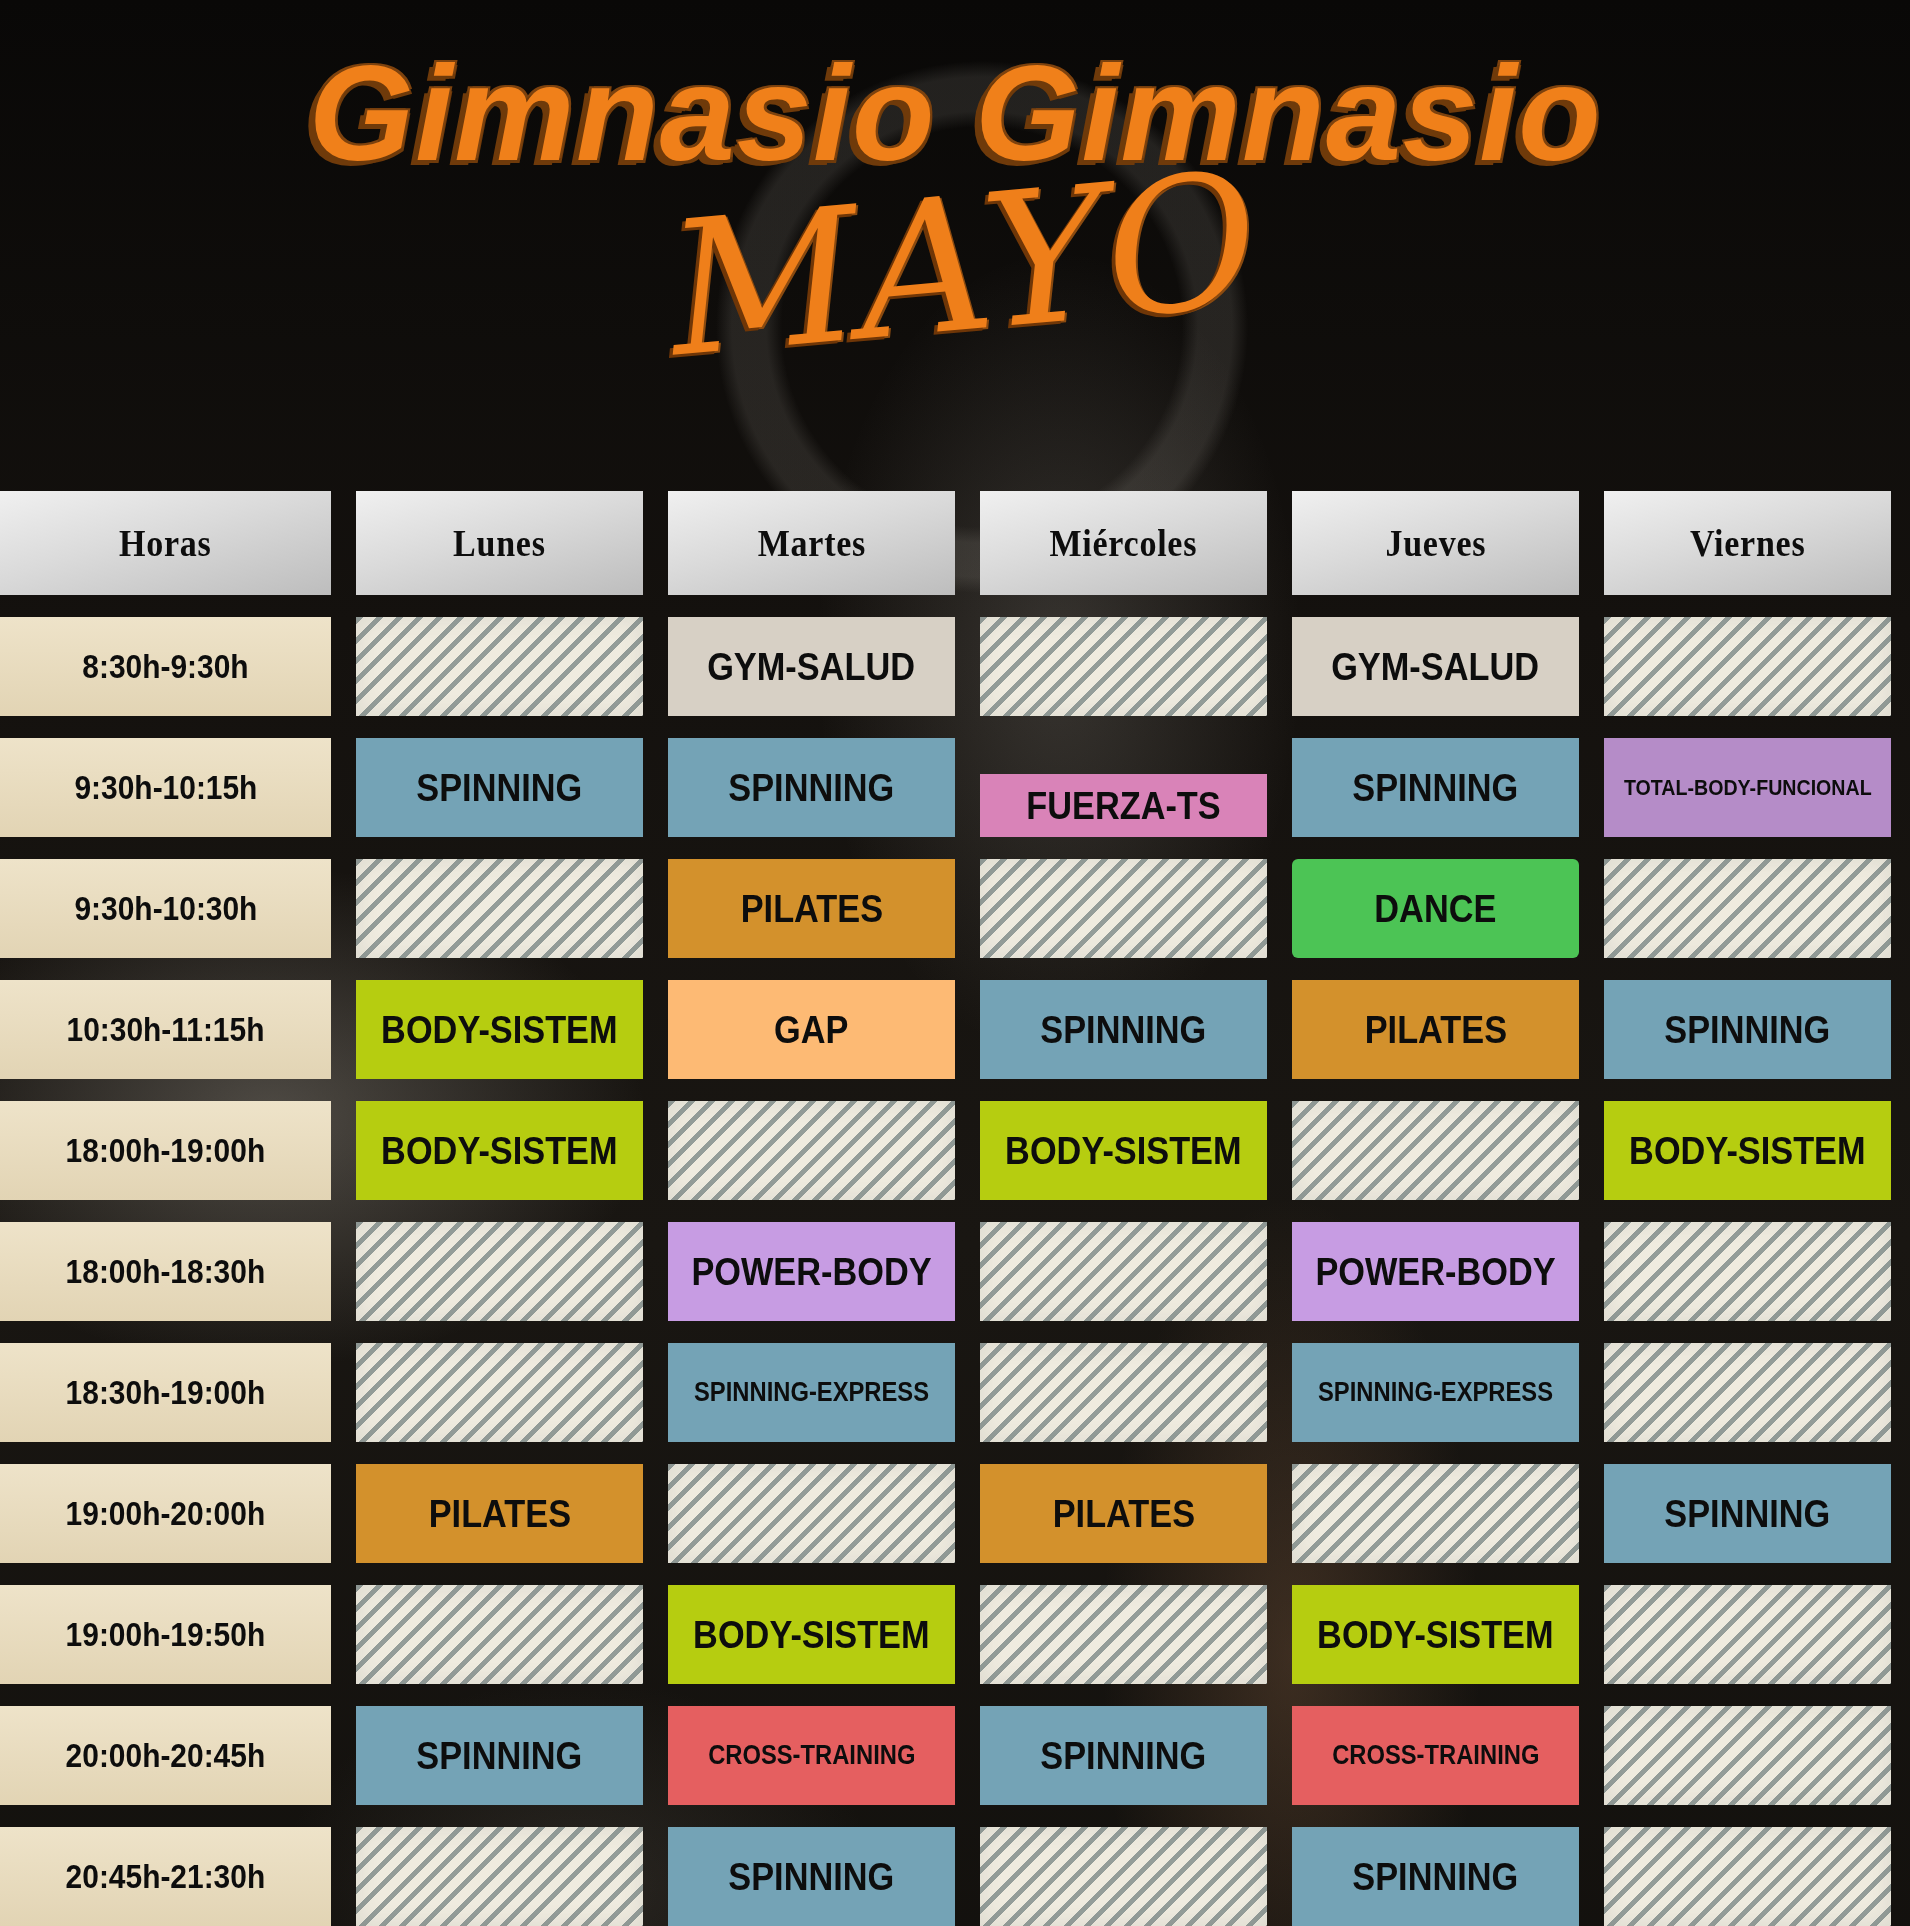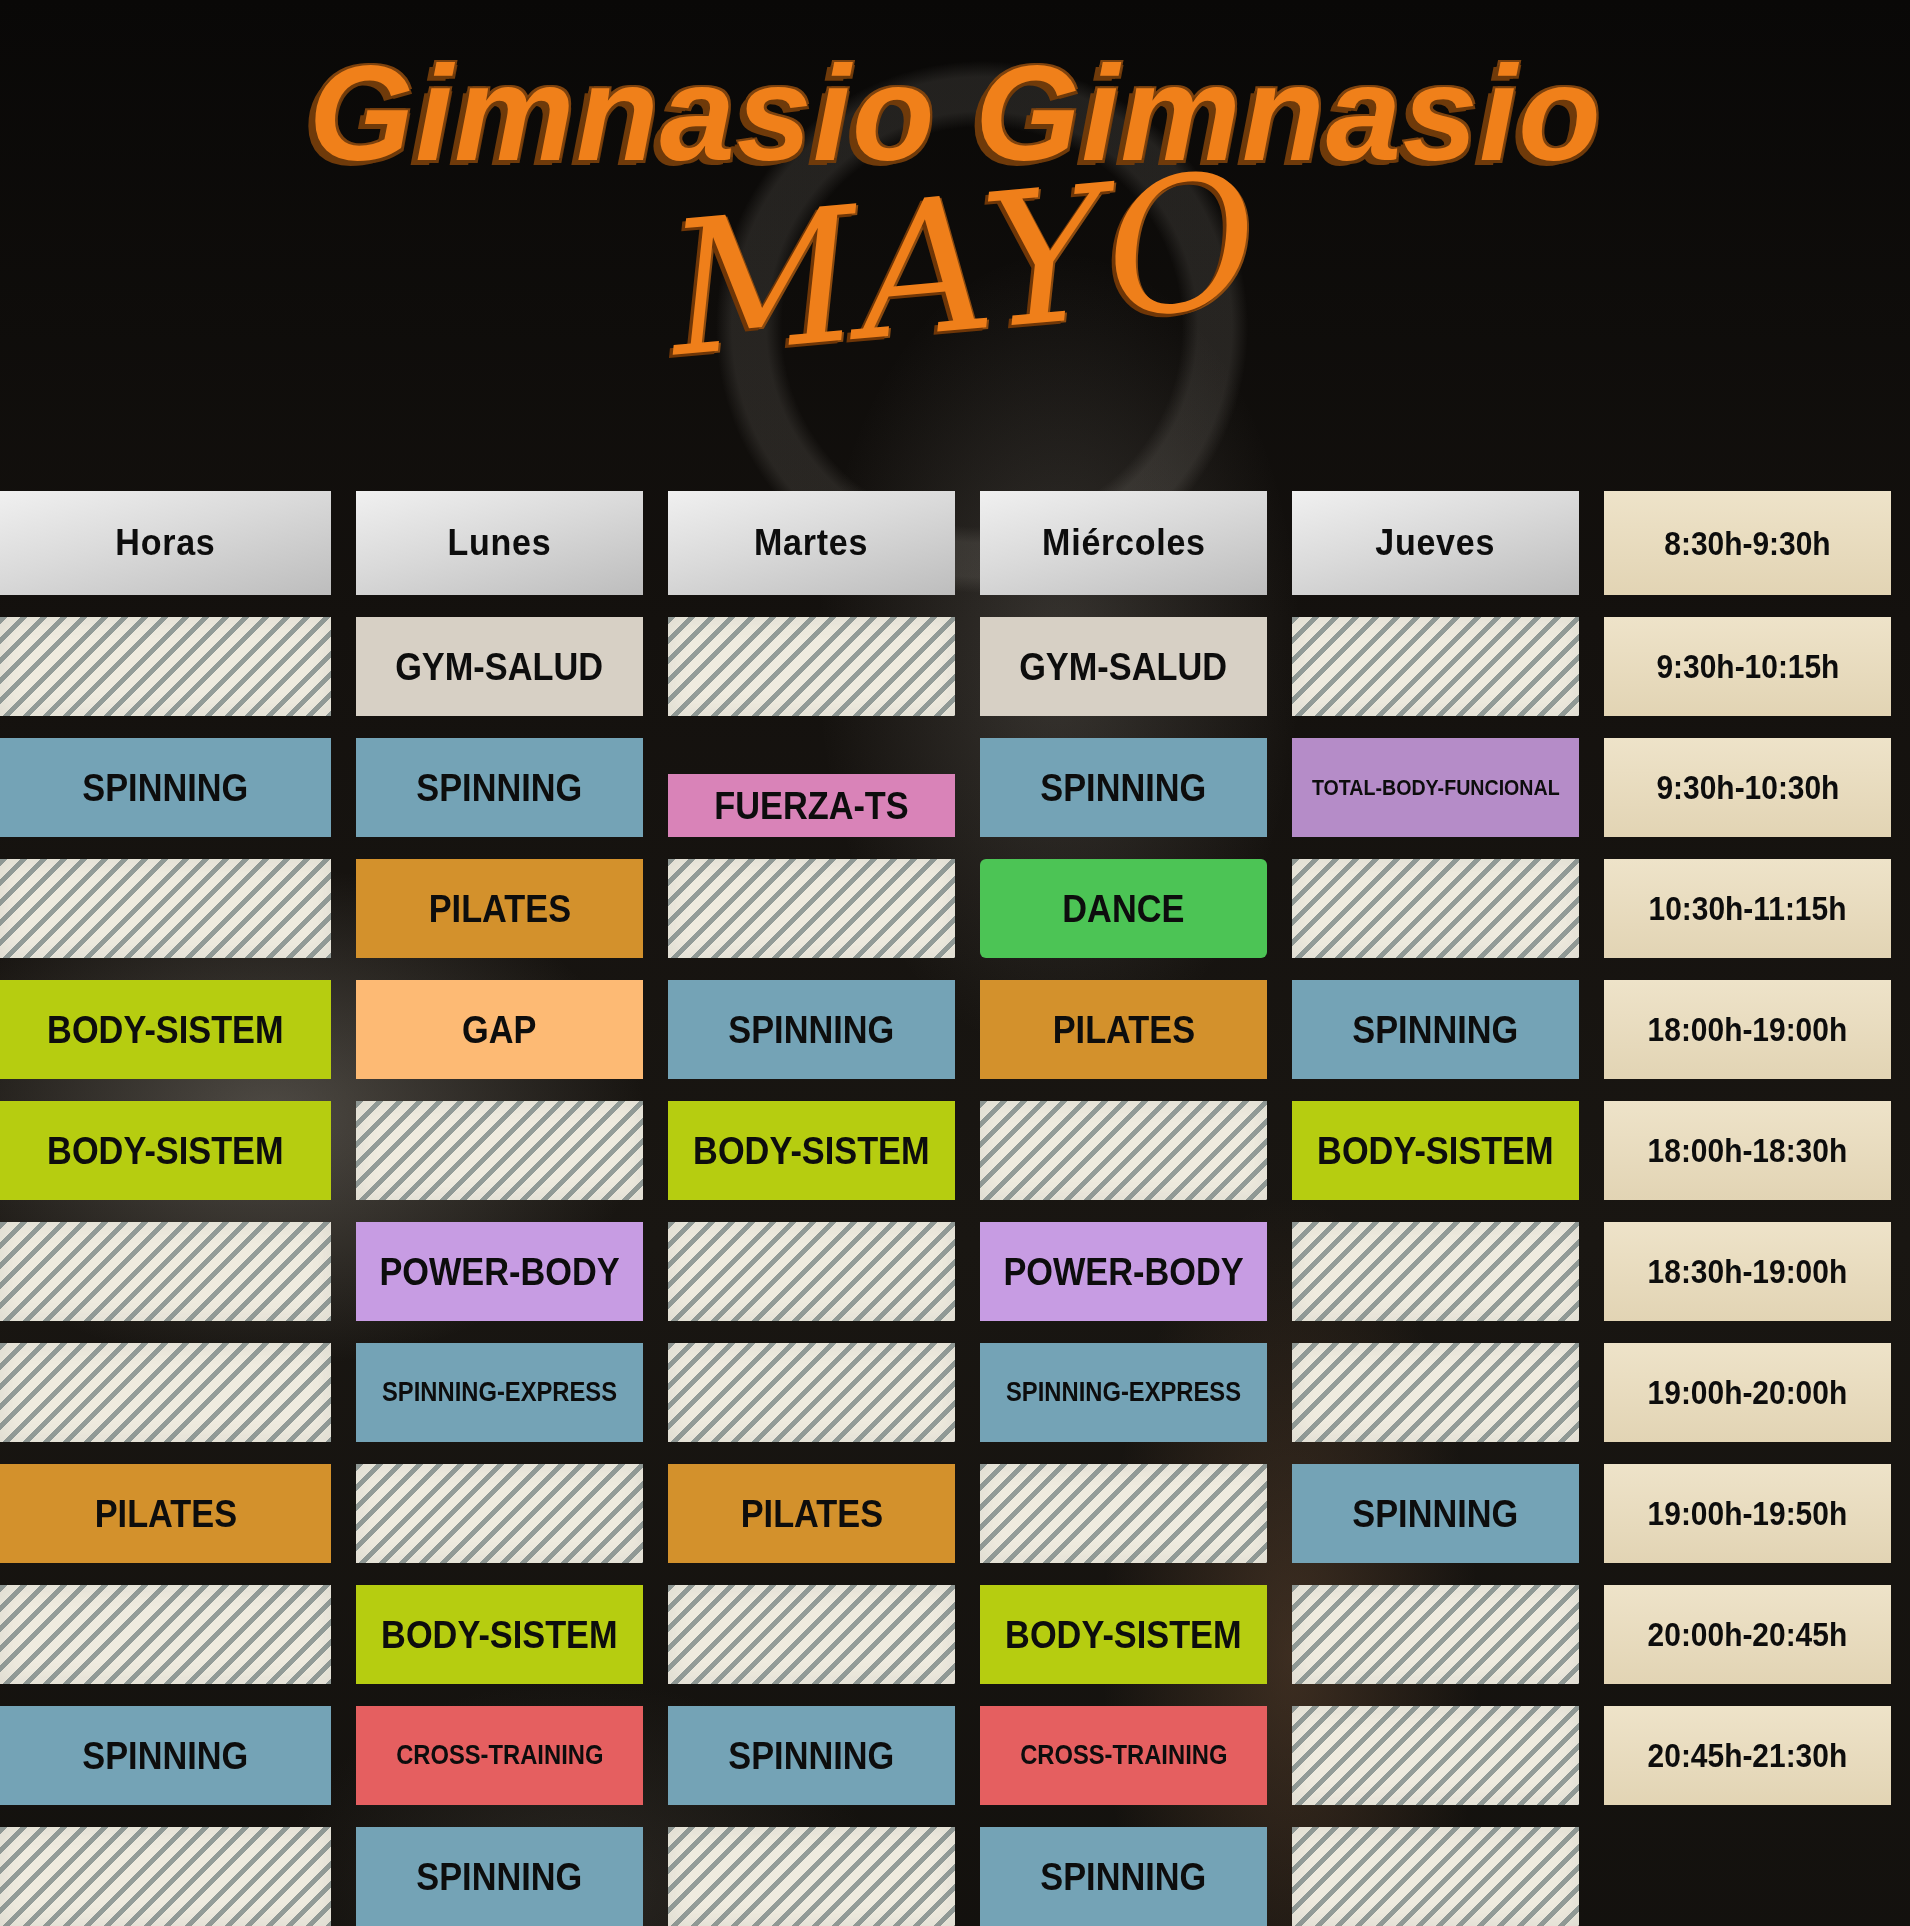--- a/index.html
+++ b/index.html
@@ -35,21 +35,21 @@
   
   .schedule{
     position:absolute; left:0; top:491px; width:1887px;
     display:grid;
     grid-template-columns:331px repeat(5,287px);
     grid-template-rows:104px repeat(12,99px);
     column-gap:25px; row-gap:22px;
   }
   .cell{position:relative; display:flex; align-items:center; justify-content:center; overflow:hidden;}
   .cell span{white-space:nowrap; color:#0d0d0d; font-weight:bold;}
-  .head{background:linear-gradient(165deg,#f0f0f0 0%, #dadada 45%, #bdbdbd 100%);}
+  .head{background:linear-gradient(165deg,#f0f0f0 0%, #dadada 45%, #bdbdbd 100%);font-family:Liberation Serif, serif;}
   .head span{font-size:37px; transform:scaleX(0.92); letter-spacing:0.8px;}
   .hours{background:linear-gradient(180deg,#eee3c9,#e2d4b4);}
   .hours span{font-size:34px; transform:scaleX(0.88);}
   .striped{
     background:repeating-linear-gradient(135deg,#949d99 0 5px,#efebdf 5px 14.3px);
     box-shadow:inset 0 0 23px rgba(70,80,80,0.12);
   }
   .klass span{font-size:39px; transform:scaleX(0.88);}
   .klass span.small{font-size:27px;}
   .klass span.xsmall{font-size:22.3px;}
@@ -72,20 +72,23 @@
       </div>
       <div class="cell head">
         <span>Martes</span>
       </div>
       <div class="cell head">
         <span>Miércoles</span>
       </div>
       <div class="cell head">
         <span>Jueves</span>
       </div>
+      <div class="cell head">
+        <span>Viernes</span>
+      </div>
       <div class="cell hours">
         <span>8:30h-9:30h</span>
       </div>
       <div class="cell striped"></div>
       <div class="cell klass" style="background: rgb(215, 208, 197);">
         <span>GYM-SALUD</span>
       </div>
       <div class="cell striped"></div>
       <div class="cell klass" style="background: rgb(215, 208, 197);">
         <span>GYM-SALUD</span>

